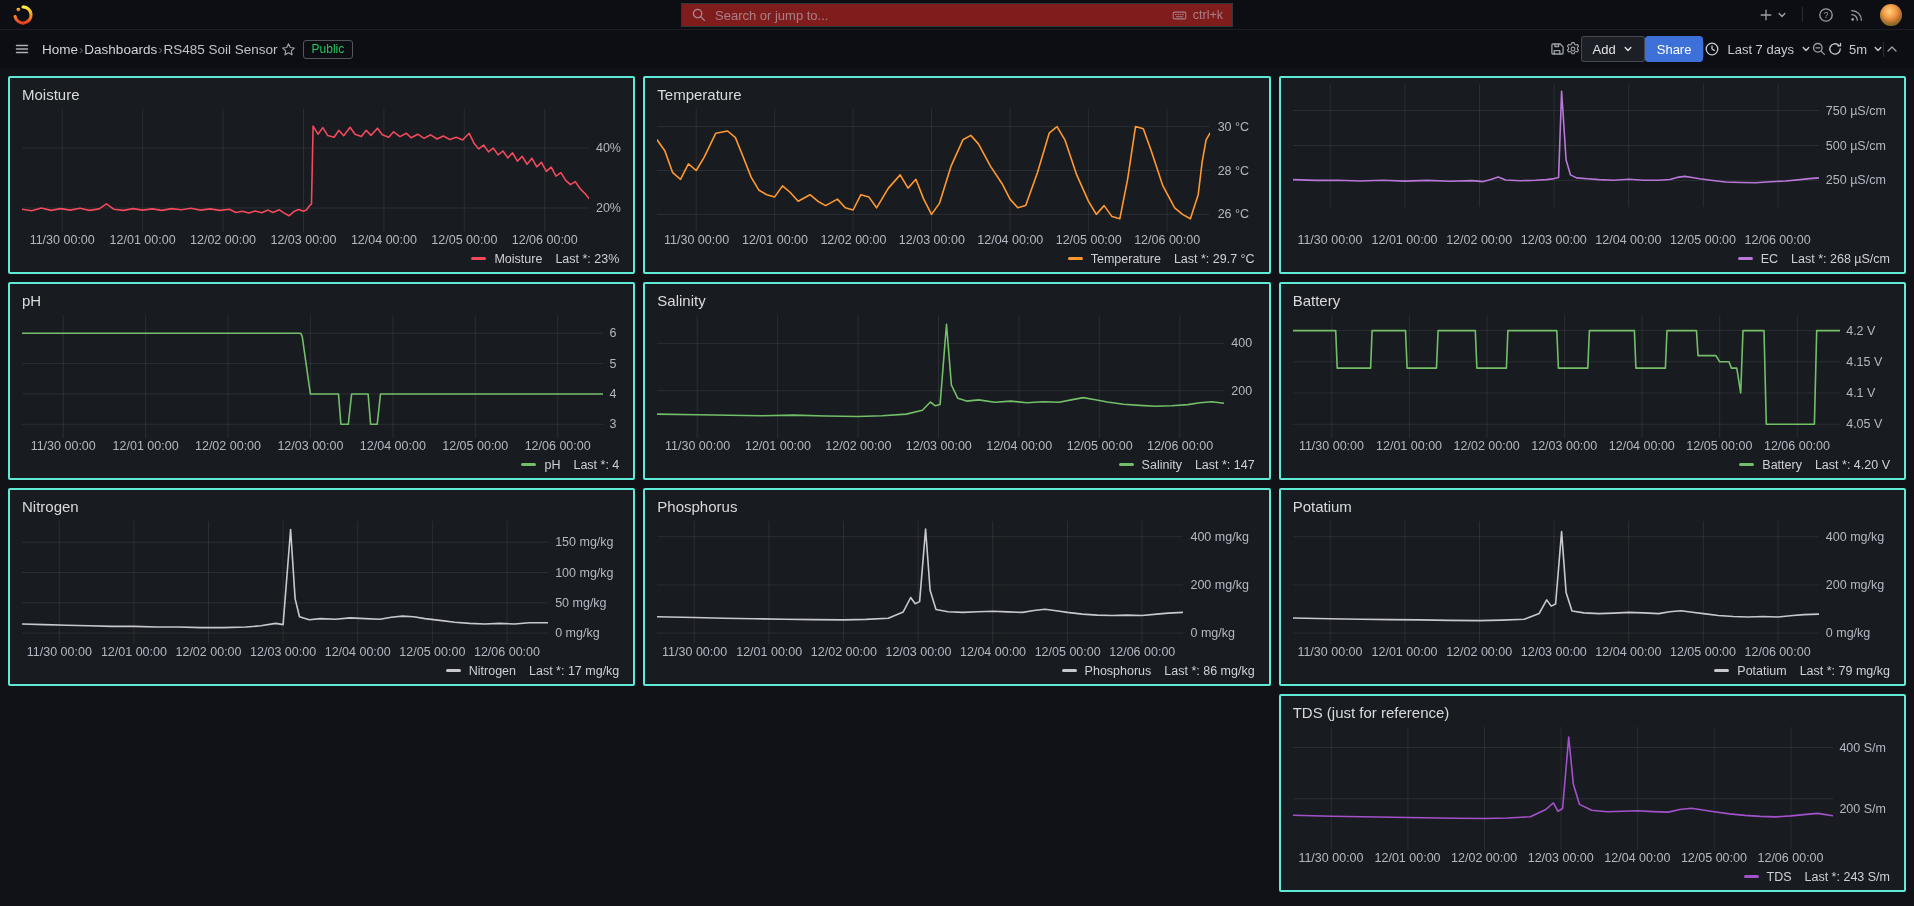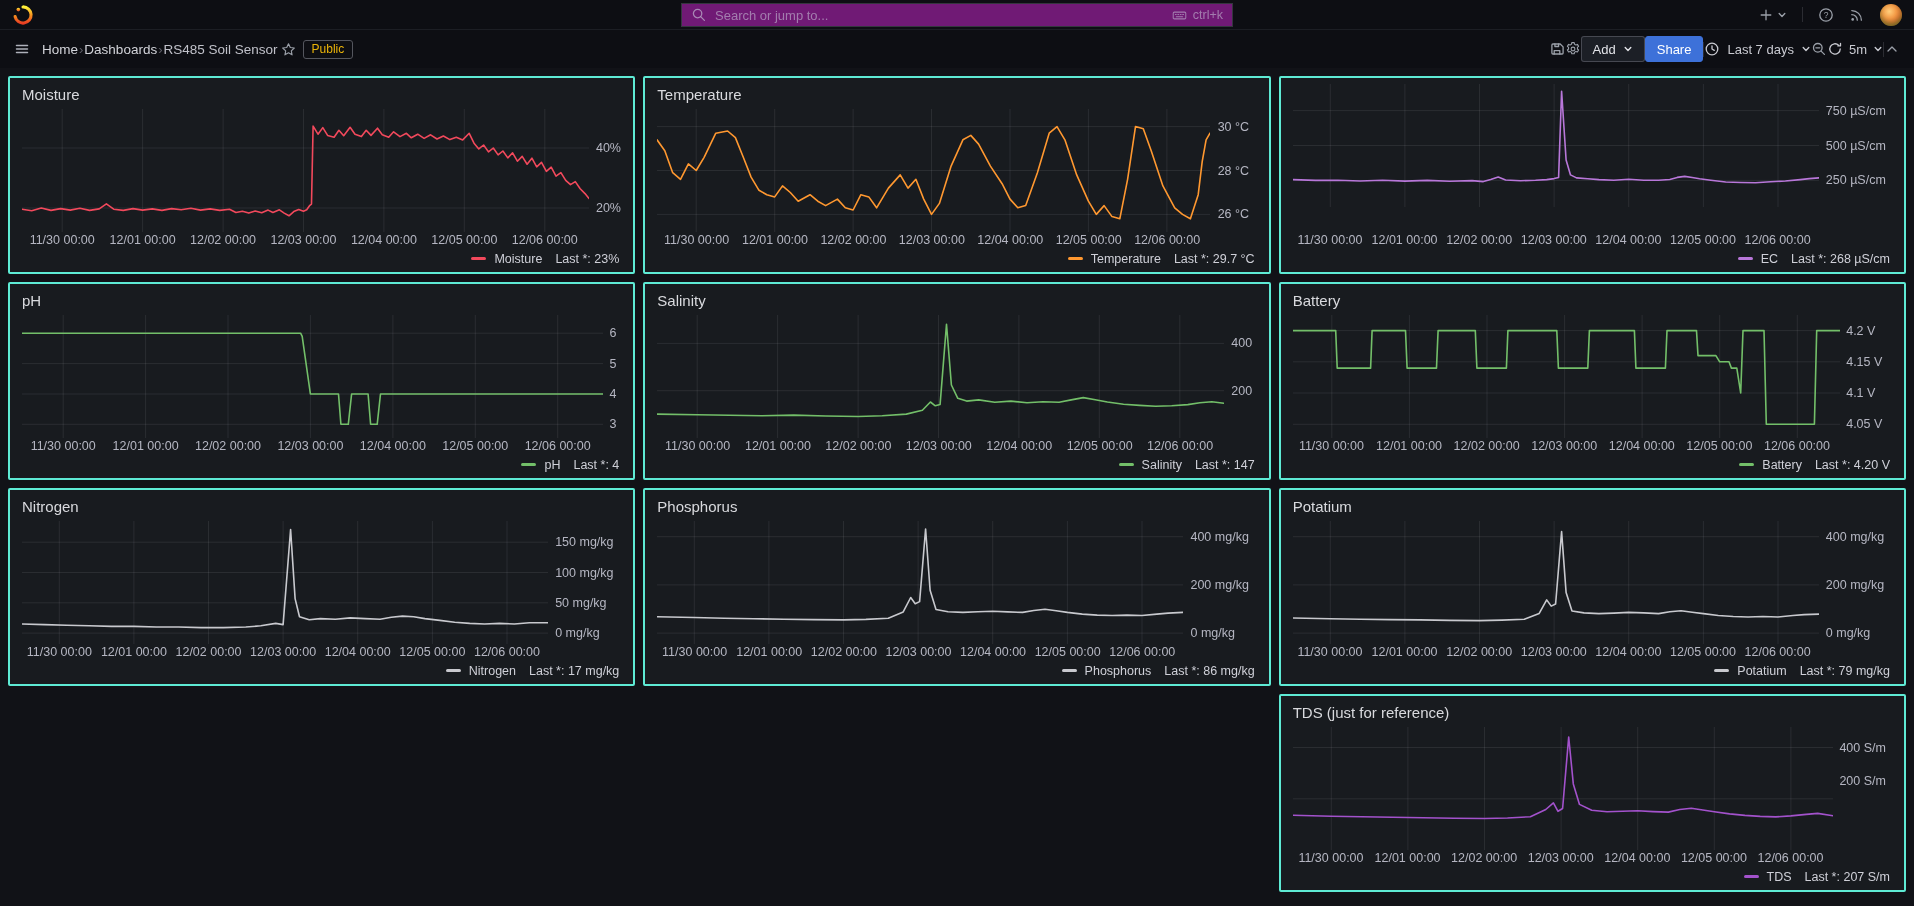--- a/index.html
+++ b/index.html
@@ -5,38 +5,38 @@
   *{box-sizing:border-box;margin:0;padding:0}
   html,body{width:1914px;height:906px;overflow:hidden}
   body{background:#111217;font-family:"Liberation Sans","DejaVu Sans",sans-serif;color:#CCCCDC}
   svg{display:block}
   .icon{width:16px;height:16px;stroke:currentColor;fill:none;stroke-width:1.3;stroke-linecap:round;stroke-linejoin:round}
   .icon-sm{width:10px;height:10px;stroke:currentColor;fill:none;stroke-width:1.4;stroke-linecap:round;stroke-linejoin:round}
 
   
   .topnav{height:30px;background:#0d0e13;border-bottom:1px solid #1c1e24;display:flex;align-items:center;padding:0 12px;position:relative;z-index:5}
   .logo{width:22px;height:22px;cursor:pointer}
-  .searchbox{position:absolute;left:50%;top:3px;transform:translateX(-50%);width:552px;height:24px;background:#701a75;border:1px solid #34363e;border-radius:0;display:flex;align-items:center;gap:8px;padding:0 9px;color:rgba(204,204,220,.62)}
+  .searchbox{position:absolute;left:50%;top:3px;transform:translateX(-50%);width:552px;height:24px;background:#7f1d1d;border:1px solid #34363e;border-radius:0;display:flex;align-items:center;gap:8px;padding:0 9px;color:rgba(204,204,220,.62)}
   .searchbox input{flex:1;background:transparent;border:none;outline:none;color:#CCCCDC;font-size:13px}
   .searchbox input::placeholder{color:rgba(204,204,220,.55)}
   .shortcut{display:flex;align-items:center;gap:6px;font-size:12.5px;color:rgba(204,204,220,.55)}
   .nav-right{margin-left:auto;display:flex;align-items:center;gap:15px;color:#9ba0a9}
   .nav-btn{display:flex;align-items:center;gap:3px;cursor:pointer}
   .vdiv{width:1px;height:15px;background:rgba(204,204,220,.16)}
   .avatar{width:22px;height:22px;border-radius:50%;cursor:pointer;background:radial-gradient(circle at 42% 34%,#ffcf7d 0%,#f59d49 34%,#d96c2c 62%,#8a4116 100%);box-shadow:inset 0 -3px 5px rgba(60,120,40,.55)}
 
   
   .toolbar{height:38px;background:#0d0e13;display:flex;align-items:center;padding:0 14px;gap:12px}
   .hamburger{color:#aeb1ba;cursor:pointer;display:flex}
   .crumbs{display:flex;align-items:center;gap:1px;font-size:13.5px}
   .crumb{color:#d2d3d9;cursor:pointer;white-space:nowrap}
   .crumb.current{color:#c0c1c9;cursor:default}
   .crumb-sep{color:rgba(204,204,220,.42);font-size:13px}
   .star{color:#9ba0a9;cursor:pointer;display:flex;margin-left:2px}
-  .badge{font-size:12px;color:#eab308;border:1px solid #54565e;border-radius:3px;padding:1.5px 8px;margin-left:6px}
+  .badge{font-size:12px;color:#22c55e;border:1px solid #54565e;border-radius:3px;padding:1.5px 8px;margin-left:6px}
   .tb-right{margin-left:auto;display:flex;align-items:center;color:#9ba0a9}
   .ibtn{display:flex;align-items:center;cursor:pointer;color:#9ba0a9}
   .btn{height:26px;display:inline-flex;align-items:center;gap:7px;padding:0 11px;border-radius:3px;font-size:13px;cursor:pointer;white-space:nowrap}
   .btn-sec{background:#1c1f26;border:1px solid rgba(204,204,220,.24);color:#e2e3e8}
   .btn-pri{background:#3d71d9;color:#fff;border:1px solid #3d71d9;font-weight:500}
   .timebtn{display:flex;align-items:center;gap:7px;font-size:13px;color:#c9cad1;cursor:pointer}
   .refbtn{display:flex;align-items:center;gap:6px;font-size:13px;color:#c9cad1;cursor:pointer}
 
   
   .grid{padding:8px;display:grid;grid-template-columns:repeat(3,1fr);grid-auto-rows:198px;gap:8px}
@@ -565,31 +565,31 @@
             <line x1="344.7" x2="344.7" y1="0" y2="123" class="gl"></line>
             <line x1="421.3" x2="421.3" y1="0" y2="123" class="gl"></line>
             <line x1="497.9" x2="497.9" y1="0" y2="123" class="gl"></line>
             <line x1="0" x2="540" y1="20.5" y2="20.5" class="gl"></line>
             <line x1="0" x2="540" y1="71.8" y2="71.8" class="gl"></line>
             <polyline points="0.0,88.2 38.3,89.2 68.9,89.7 99.6,90.2 130.2,90.7 160.9,91.2 191.5,91.5 214.5,91.0 237.4,89.7 252.8,82.5 260.4,75.9 265.0,84.3 269.6,81.5 275.7,10.0 280.3,56.9 286.5,77.4 298.7,83.3 314.0,84.8 329.4,84.3 344.7,83.8 360.0,84.6 375.3,85.1 386.8,82.5 398.3,81.2 409.8,83.0 421.3,84.8 436.6,86.9 451.9,88.4 467.2,89.4 482.6,89.9 497.9,88.9 513.2,87.4 524.7,86.4 540.0,88.7" fill="none" stroke="#A352CC" stroke-width="1.6" stroke-linejoin="round" stroke-linecap="round"></polyline>
           </svg>
       </div>
       <div class="yaxis" style="width: 61.6px; text-decoration: underline;">
           <span style="top: 20.5px;">400 S/m</span>
-          <span style="top: 54px;">200 S/m</span>
+          <span style="top: 82px;">200 S/m</span>
         </div>
     </div>
     <div class="xaxis">
         <span style="left: 38.2979px;">11/30 00:00</span>
         <span style="left: 114.894px;">12/01 00:00</span>
         <span style="left: 191.489px;">12/02 00:00</span>
         <span style="left: 268.085px;">12/03 00:00</span>
         <span style="left: 344.681px;">12/04 00:00</span>
         <span style="left: 421.277px;">12/05 00:00</span>
         <span style="left: 497.872px;">12/06 00:00</span>
       </div>
     <div class="legend">
       <span class="dash" style="background: rgb(163, 82, 204);"></span>
       <span class="lname">TDS</span>
-      <span class="lval">Last *: 207 S/m</span>
+      <span class="lval">Last *: 243 S/m</span>
     </div>
   </section>
 </main>
 
 </body></html>

